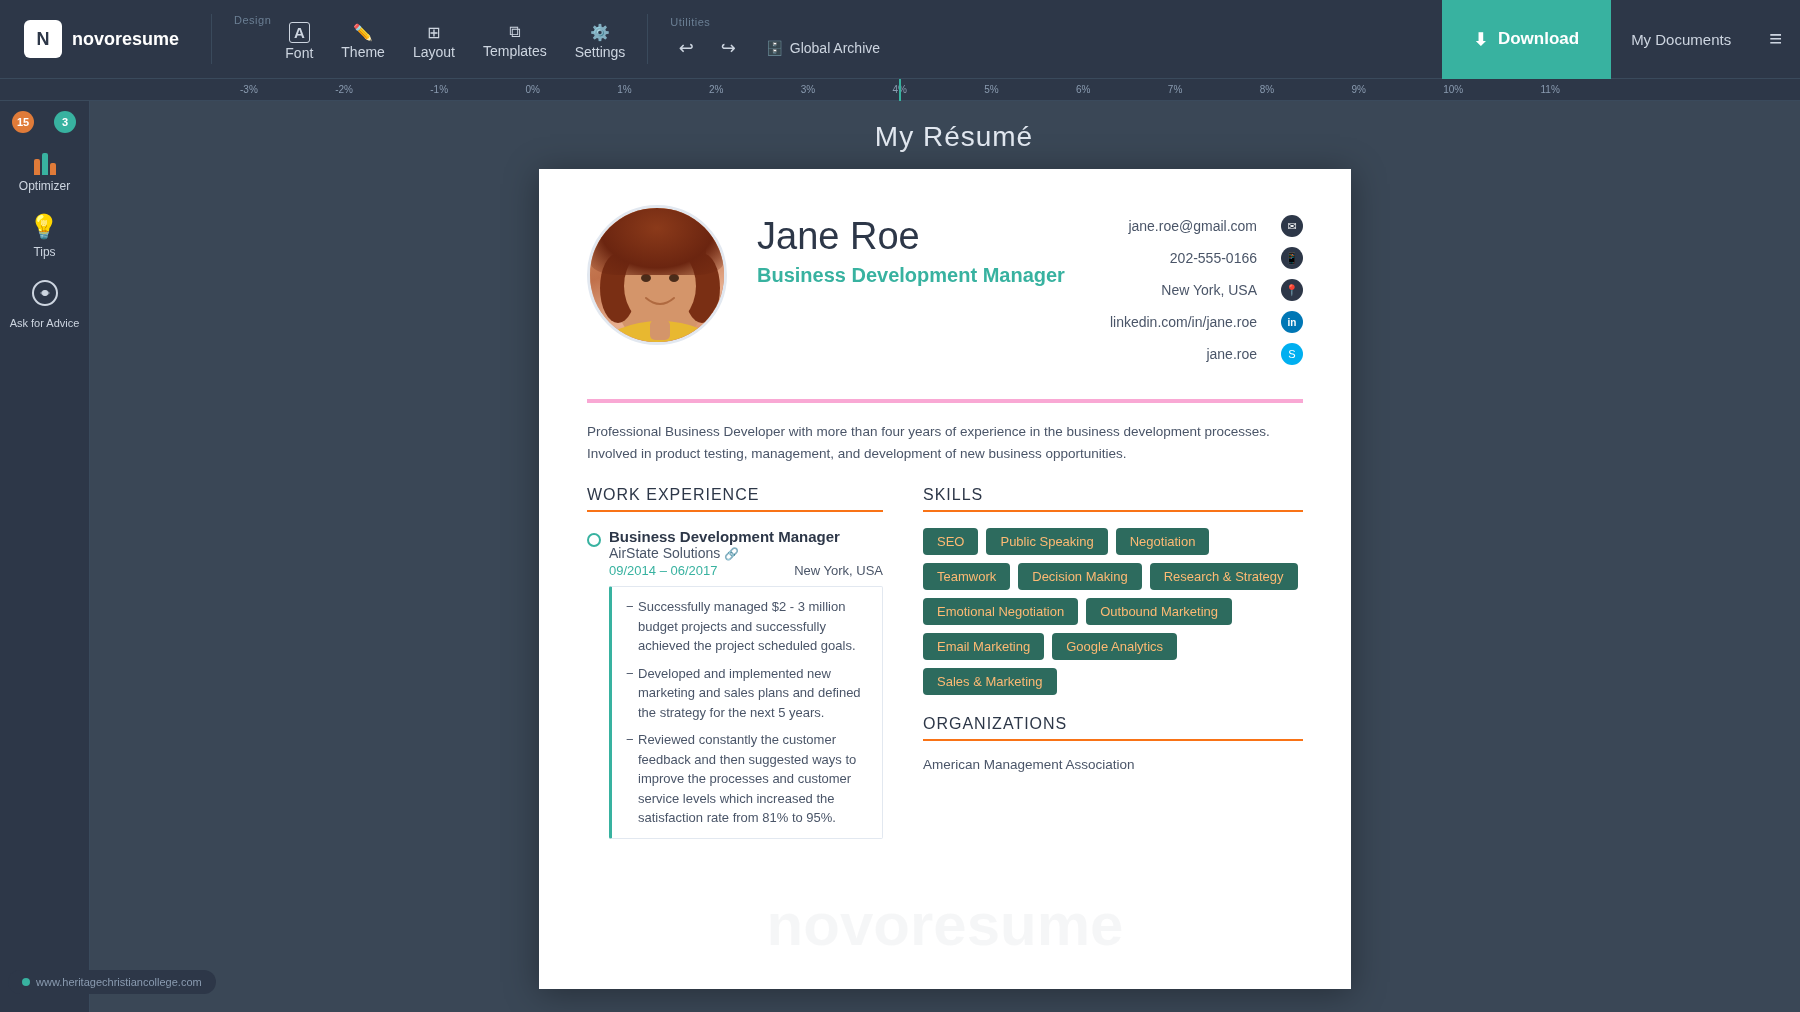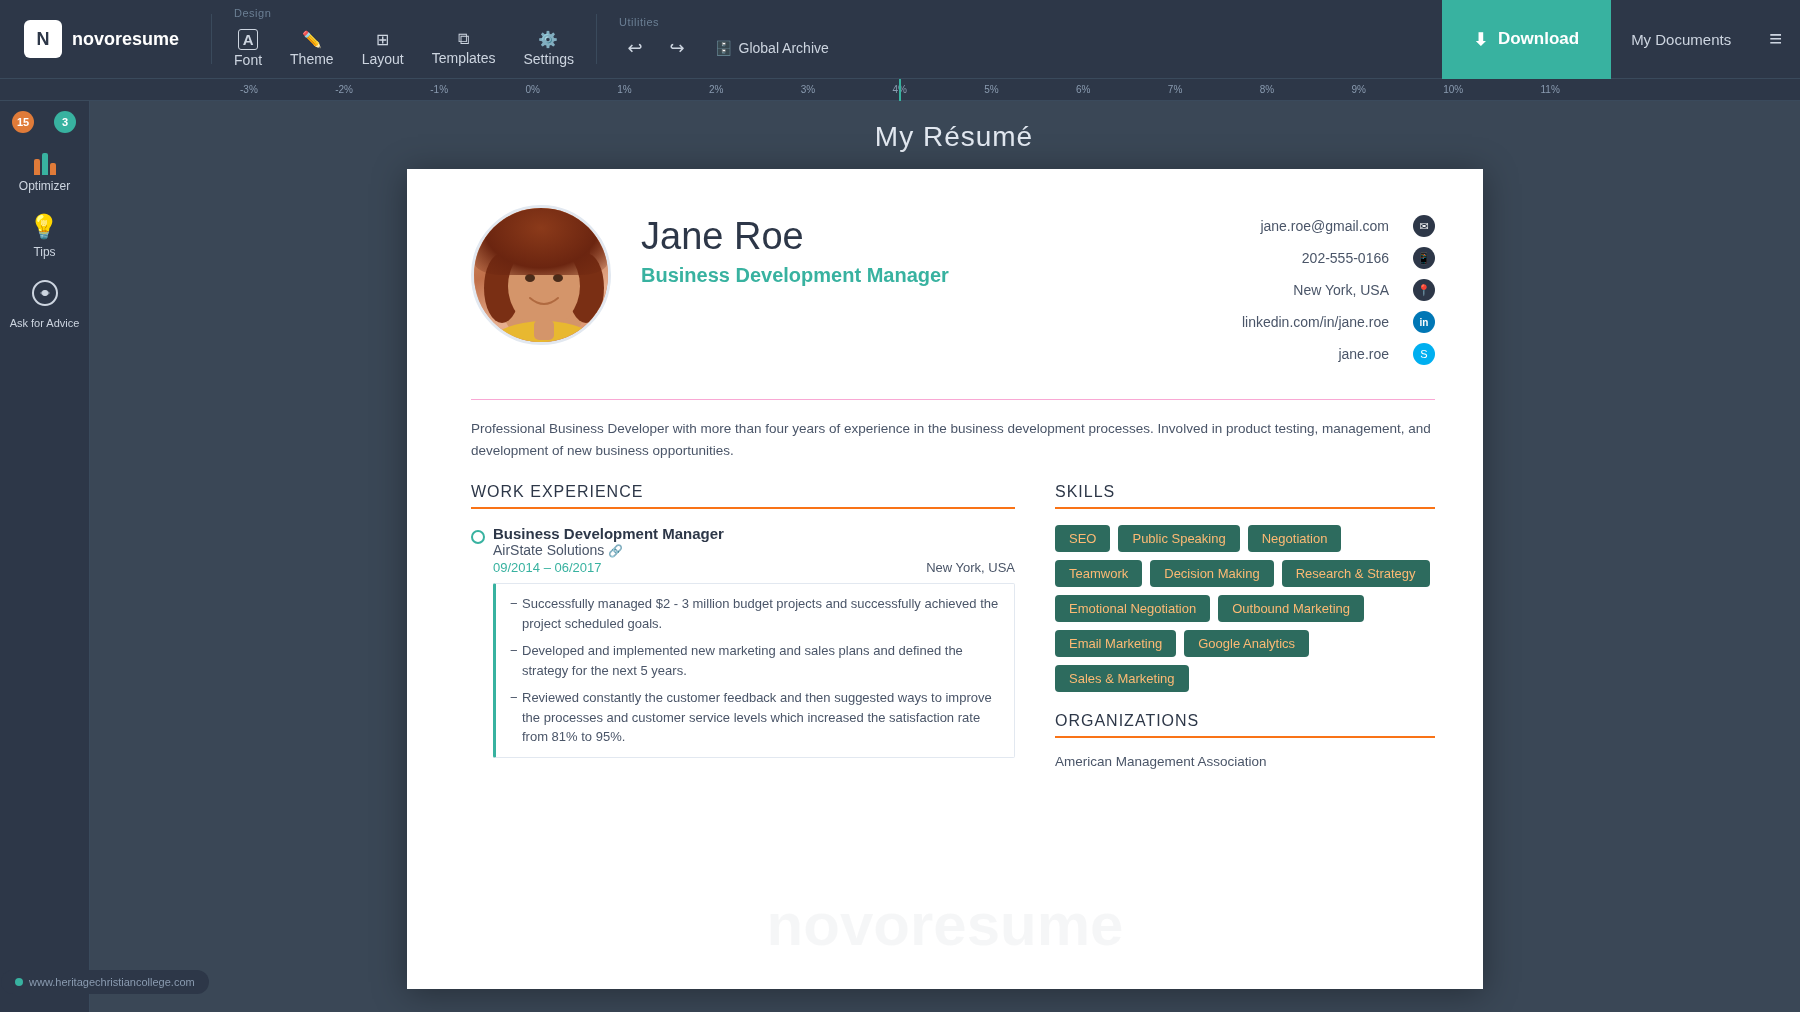--- a/index.html
+++ b/index.html
@@ -218,23 +218,23 @@
       font-size: 28px;
       font-weight: 300;
       margin-bottom: 16px;
       letter-spacing: 1px;
       margin-left: 18px;
     }
 
     
     .resume-paper {
       background: white;
-      width: 1076px;
+      width: 812px;
       min-height: 820px;
-      padding: 36px 48px 36px 64px;
+      padding: 36px 48px 36px 48px;
       box-shadow: 0 4px 32px rgba(0,0,0,0.35);
       position: relative;
     }
 
     
     .resume-header {
       display: flex;
       align-items: flex-start;
       margin-bottom: 24px;
       gap: 30px;
@@ -309,21 +309,21 @@
       justify-content: center;
       font-size: 11px;
       flex-shrink: 0;
     }
 
     .resume-summary {
       font-size: 13.5px;
       color: #4a5568;
       line-height: 1.6;
       margin-bottom: 22px;
-      border-top: 1px solid #f9a8d4;
+      border-top: 4px solid #f9a8d4;
       padding-top: 18px;
     }
 
     
     .resume-columns {
       display: flex;
       gap: 40px;
     }
     .col-left { flex: 1; }
     .col-right { width: 380px; }
@@ -434,21 +434,21 @@
       font-weight: 900;
       color: #2d3748;
       white-space: nowrap;
       pointer-events: none;
     }
 
     
     .chat-widget {
       position: fixed;
       bottom: 18px;
-      left: 1px;
+      left: 8px;
       background: #2d3748;
       border-radius: 20px;
       padding: 6px 14px;
       color: #8a9bb0;
       font-size: 11px;
       display: flex;
       align-items: center;
       gap: 6px;
       cursor: pointer;
     }
@@ -474,21 +474,21 @@
 <body>
 
 <nav class="top-nav">
   <div class="logo-area">
     <div class="logo-icon">N</div>
     <span class="logo-text">novoresume</span>
   </div>
 
   <div class="nav-divider"></div>
 
-  <div style="display:flex;flex-direction:column;padding:4px 0 0 0;">
+  <div style="display:flex;flex-direction:row;padding:4px 0 0 0;">
     <span class="nav-group-label">Design</span>
     <div class="nav-row">
       <div class="nav-item">
         <span class="nav-icon" style="font-size:15px;font-weight:700;border:1.5px solid #cdd5e0;padding:1px 4px;border-radius:3px;">A</span>
         <span>Font</span>
       </div>
       <div class="nav-item">
         <span class="nav-icon">✏️</span>
         <span>Theme</span>
       </div>

